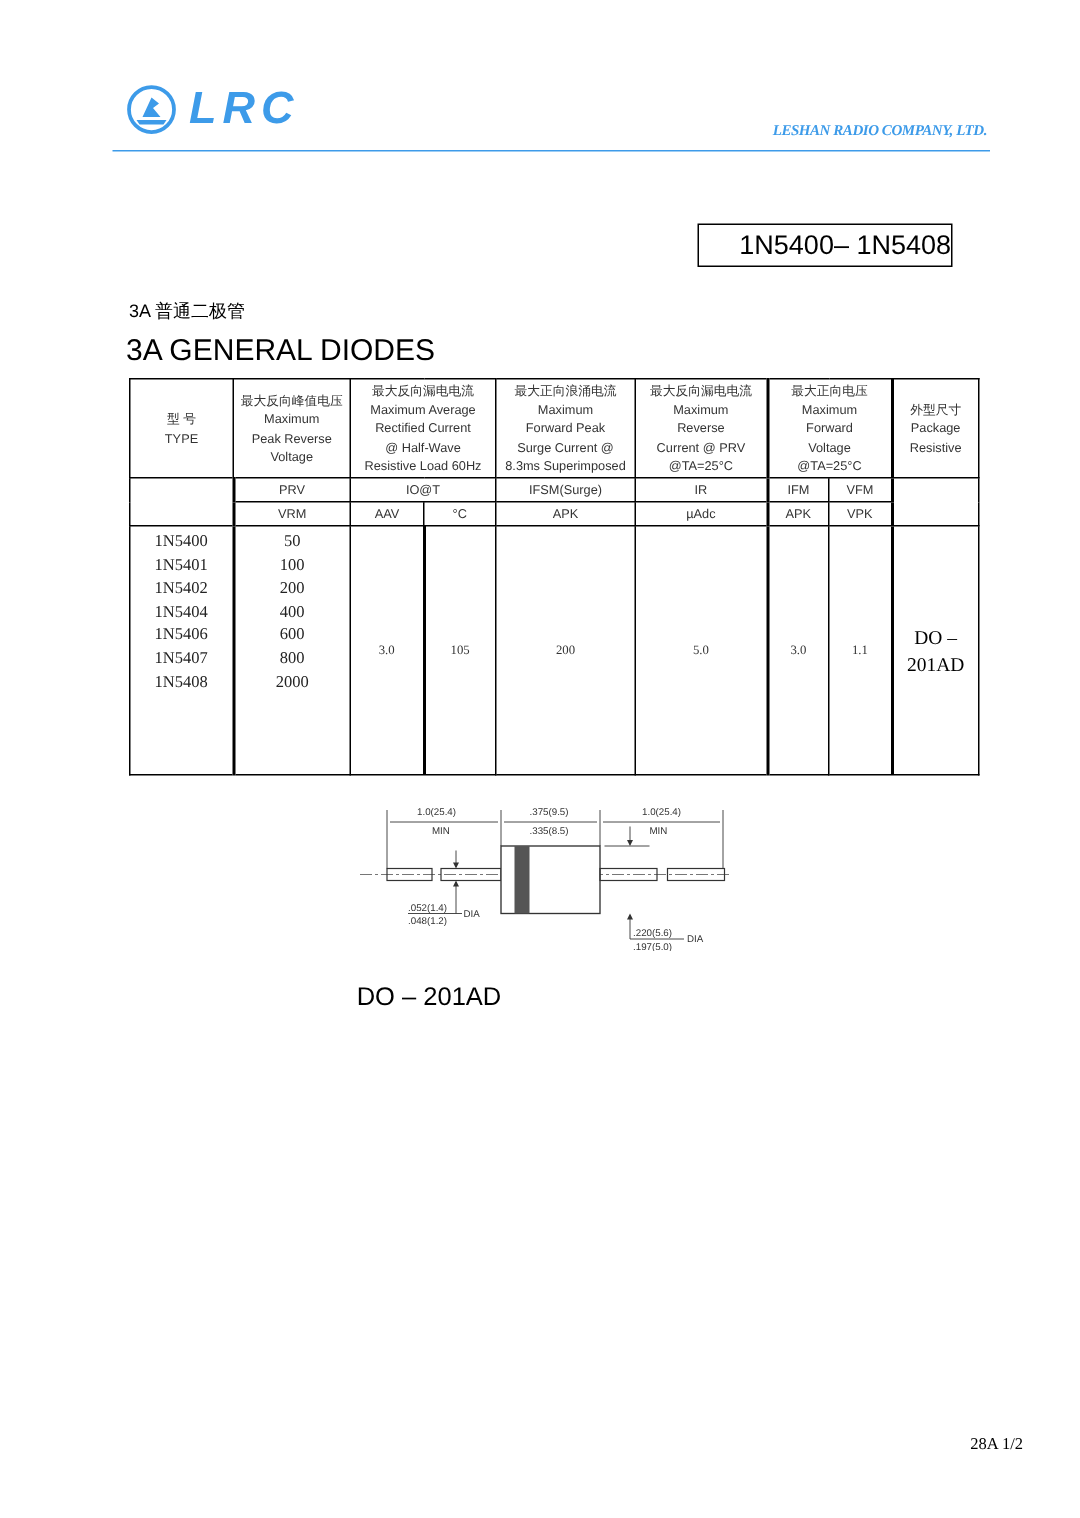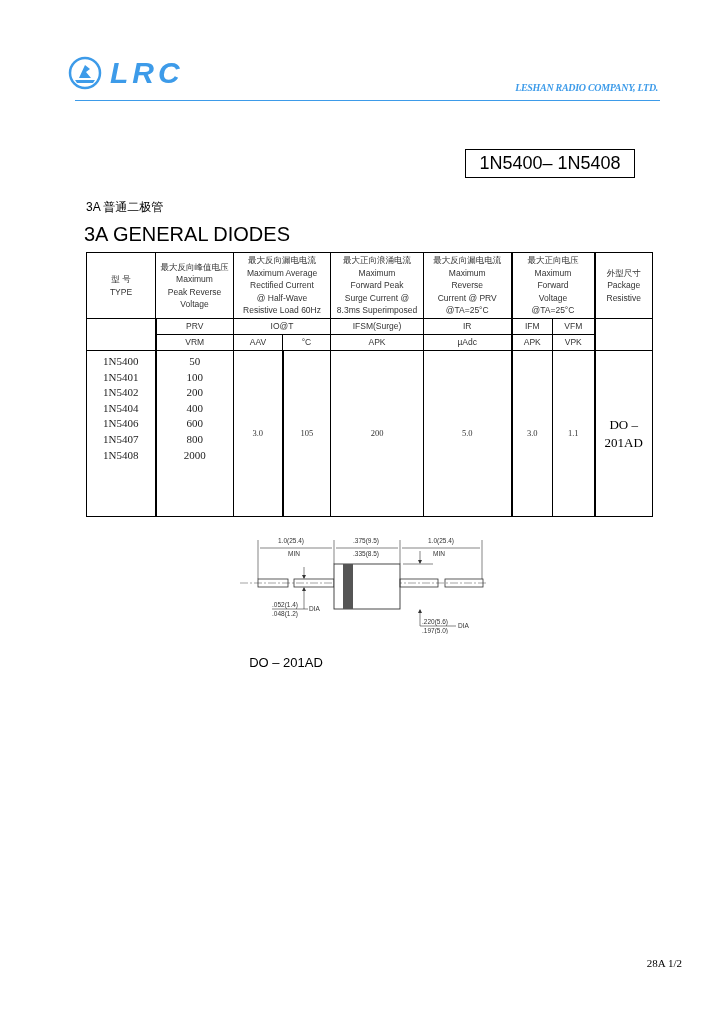--- a/index.html
+++ b/index.html
@@ -1,40 +1,40 @@
 <!DOCTYPE html>
 <html><head>
 <meta charset="utf-8">
 <style>
   html, body { margin: 0; padding: 0; background: #ffffff; }
   body { width: 720px; height: 1012px; position: relative; overflow: hidden; font-family: "Liberation Sans", sans-serif; color: #000; }
 
-  .logo { position: absolute; left: 68px; top: 56px; display: flex; align-items: center; }
+  .logo { position: absolute; left: 84px; top: 56px; display: flex; align-items: center; }
   .logo-mark { width: 34px; height: 34px; }
   .logo-text { font-family: "Liberation Sans", sans-serif; font-weight: bold; font-style: italic; font-size: 30px; color: #3d9be9; letter-spacing: 4px; margin-left: 8px; line-height: 34px; }
   .header-rule { position: absolute; left: 75px; top: 100px; width: 585px; height: 1px; background: #3d9be9; }
   .company { position: absolute; right: 62px; top: 82px; font-family: "Liberation Serif", serif; font-style: italic; font-weight: bold; font-size: 10px; color: #3d9be9; letter-spacing: -0.3px; }
 
-  .part-box { position: absolute; left: 465px; top: 149px; width: 168px; height: 27px; border: 1px solid #000; font-size: 18px; line-height: 27px; text-align: center; }
+  .part-box { position: absolute; left: 465px; top: 149px; width: 168px; height: 27px; border: 1px solid #000; font-size: 18px; line-height: 27px; text-align: right; }
 
   .title-cn { position: absolute; left: 86px; top: 199px; font-size: 12px; }
   .title-en { position: absolute; left: 84px; top: 223px; font-size: 20px; }
 
   table.spec { position: absolute; left: 86px; top: 252px; border-collapse: collapse; table-layout: fixed; }
   table.spec td { border: 1px solid #000; padding: 0; text-align: center; vertical-align: middle; font-size: 8.5px; color: #333; line-height: 12.4px; }
   table.spec td.thick-l { border-left: 2px solid #000; }
   table.spec td.thick-r { border-right: 2px solid #000; }
   .hdr { height: 66px; }
   .sub { height: 16px; font-size: 8.5px; }
   .data td { font-family: "Liberation Serif", serif; font-size: 11px; color: #222; text-align: left; padding-left: 4px; }
   .list { text-align: left; vertical-align: top !important; padding-top: 3px !important; line-height: 15.6px !important; font-family: "Liberation Serif", serif; font-size: 11px !important; color: #222 !important; }
   .pkg { text-align: center !important; font-family: "Liberation Serif", serif; font-size: 13px !important; line-height: 18px !important; padding-left: 0 !important; color:#000 !important; }
 
   .diagram { position: absolute; left: 238px; top: 534px; width: 250px; height: 100px; }
-  .diagram-label { position: absolute; left: 0; width: 572px; top: 655px; text-align: center; font-size: 13px; }
+  .diagram-label { position: absolute; left: 0; width: 572px; top: 655px; text-align: center; font-size: 17px; }
   .footer { position: absolute; right: 38px; top: 957px; font-family: "Liberation Serif", serif; font-size: 11px; }
   .dim { font-family: "Liberation Sans", sans-serif; font-size: 6.5px; fill: #333; }
 </style>
 </head>
 <body>
 
 <div class="logo">
   <svg class="logo-mark" viewBox="0 0 34 34">
     <circle cx="17" cy="17" r="15" fill="none" stroke="#3d9be9" stroke-width="2.5"></circle>
     <path d="M7 24 L27 24 L25 27 L9 27 Z" fill="#3d9be9"></path>

